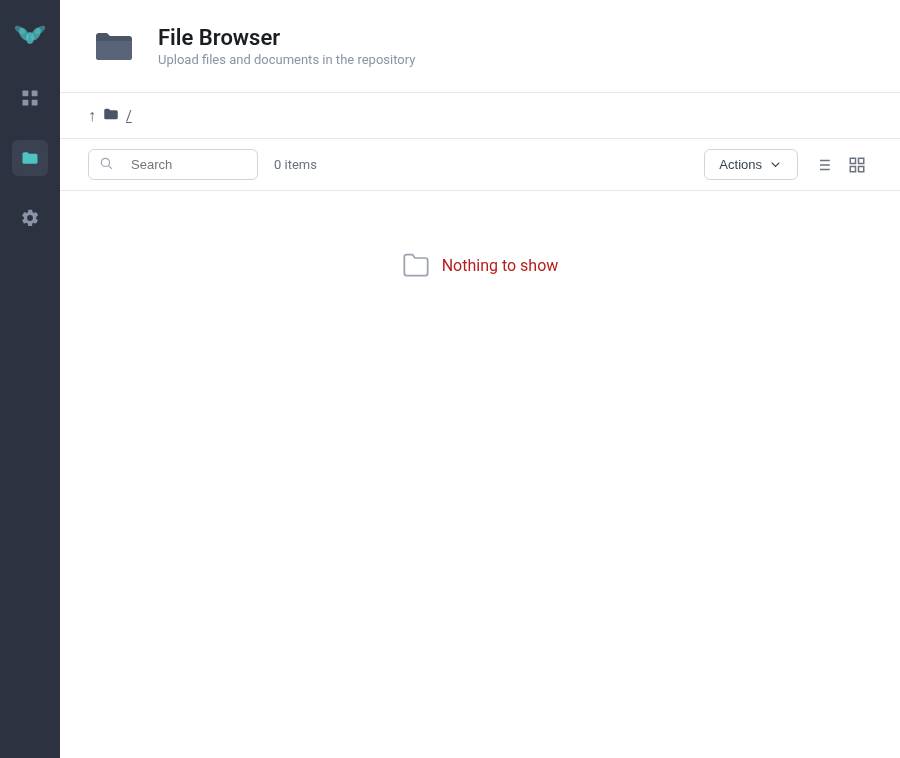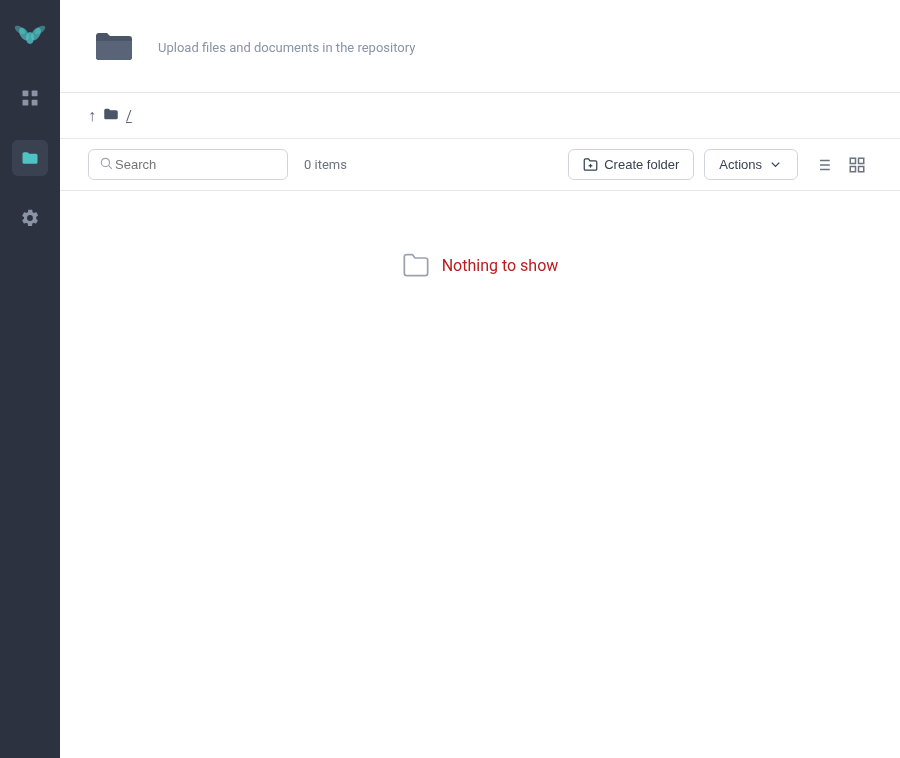--- a/index.html
+++ b/index.html
@@ -112,26 +112,26 @@
       background: #fff;
       padding: 10px 28px;
       display: flex;
       align-items: center;
       gap: 10px;
       border-bottom: 1px solid #e4e7ed;
     }
     .search-box {
       display: flex;
       align-items: center;
-      gap: 2px;
+      gap: 18px;
       border: 1px solid #d1d5db;
       border-radius: 6px;
       padding: 6px 10px;
       background: #fff;
-      width: 200px;
+      width: 170px;
     }
     .search-box input {
       border: none;
       outline: none;
       font-size: 13px;
       color: #6b7280;
       background: transparent;
       width: 100%;
     }
     .search-icon-sm {
@@ -240,20 +240,21 @@
 <div class="main">
 
   <div class="page-header">
     <div class="page-header-icon">
       <svg viewBox="0 0 48 48" fill="none" xmlns="http://www.w3.org/2000/svg">
         <path d="M6 14a3 3 0 0 1 3-3h8l3 3h19a3 3 0 0 1 3 3v18a3 3 0 0 1-3 3H9a3 3 0 0 1-3-3V14z" fill="#4a5568"></path>
         <path d="M6 19h36v16a3 3 0 0 1-3 3H9a3 3 0 0 1-3-3V19z" fill="#5a6478"></path>
       </svg>
     </div>
     <div class="page-header-text">
+      <h1>File Browser</h1>
       <p>Upload files and documents in the repository</p>
     </div>
   </div>
 
   <div class="toolbar">
     <div class="breadcrumb">
       <span class="breadcrumb-up">↑</span>
       <span>
         <svg width="18" height="18" viewBox="0 0 24 24" fill="#4a5568">
             <path d="M3 7a2 2 0 0 1 2-2h4l2 2h8a2 2 0 0 1 2 2v8a2 2 0 0 1-2 2H5a2 2 0 0 1-2-2V7z"></path>
@@ -268,28 +269,20 @@
       <span class="search-icon-sm">
         <svg width="14" height="14" viewBox="0 0 24 24" fill="#9ca3af">
             <circle cx="11" cy="11" r="7" stroke="#9ca3af" stroke-width="2" fill="none"></circle>
             <line x1="16.5" y1="16.5" x2="22" y2="22" stroke="#9ca3af" stroke-width="2"></line>
           </svg>
       </span>
       <input type="text" placeholder="Search" style="">
     </div>
     <span class="items-count">0 items</span>
     <div class="spacer"></div>
-    <button class="btn">
-      <svg width="15" height="15" viewBox="0 0 24 24" fill="none" stroke="#374151" stroke-width="2">
-          <path d="M22 19a2 2 0 0 1-2 2H4a2 2 0 0 1-2-2V5a2 2 0 0 1 2-2h5l2 3h9a2 2 0 0 1 2 2z"></path>
-          <line x1="12" y1="11" x2="12" y2="17"></line>
-          <line x1="9" y1="14" x2="15" y2="14"></line>
-        </svg>
-      <span>Create folder</span>
-    </button>
     <button class="btn actions-btn">
       <span>Actions</span>
       <svg width="12" height="12" viewBox="0 0 24 24" fill="none" stroke="#374151" stroke-width="2">
           <polyline points="6 9 12 15 18 9"></polyline>
         </svg>
     </button>
     <div class="view-toggle">
       <div class="view-btn">
         <svg viewBox="0 0 24 24" fill="none" stroke="#6b7280" stroke-width="2">
             <line x1="8" y1="6" x2="21" y2="6"></line>

